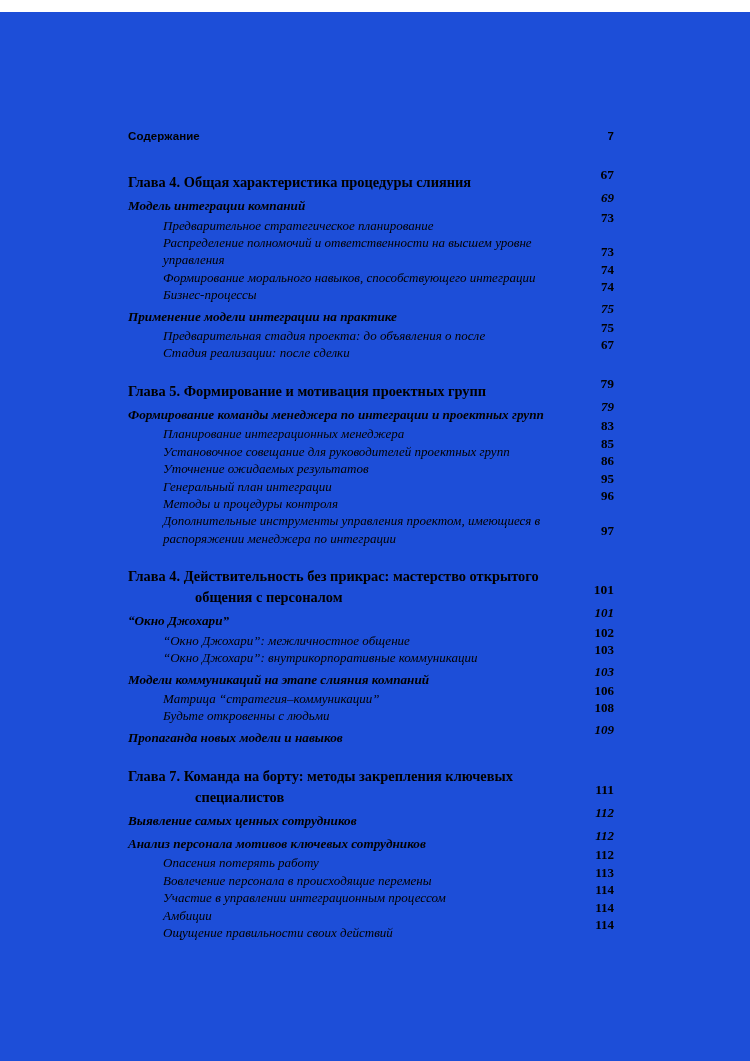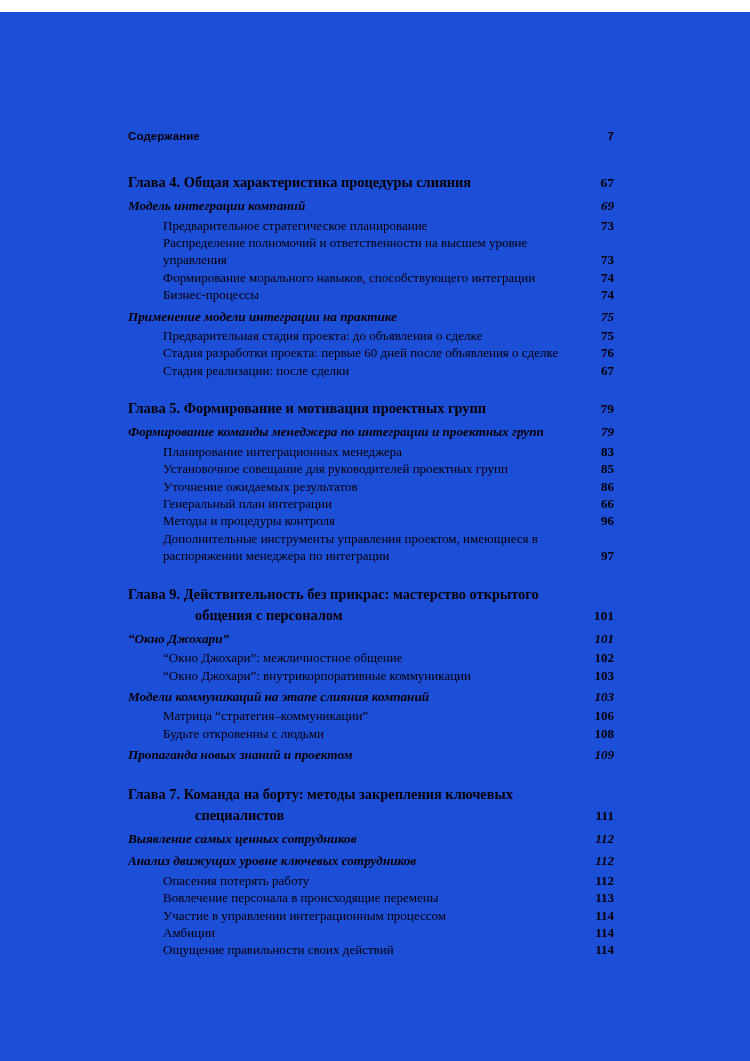--- a/index.html
+++ b/index.html
@@ -43,21 +43,21 @@
     display: block;
     color: #000000;
   }
   .toc-row .label {
     display: block;
     padding-right: 70px;
   }
   .toc-row .page-no {
     position: absolute;
     right: 0;
-    bottom: 0;
+    bottom: 8px;
     width: 64px;
     text-align: right;
     font-family: "Liberation Serif", serif;
     font-weight: bold;
     font-size: 13px;
     line-height: inherit;
   }
 
   
   .chapter {
@@ -87,21 +87,21 @@
   }
 
   
   .subentry {
     font-family: "Liberation Serif", serif;
     font-weight: normal;
     font-size: 13px;
     line-height: 17.4px;
     margin-left: 35px;
   }
-  .subentry .label { padding-right: 35px; }
+  .subentry .label { padding-right: 35px; font-style: italic; }
   .subentry .page-no { width: 64px; }
 </style>
 </head>
 <body>
 
 <div class="page">
   <div class="content">
 
     <div class="running-header">
       <span class="hdr-title">Содержание</span>
@@ -131,26 +131,22 @@
         </div>
         <div class="toc-row subentry">
           <span class="label">Бизнес-процессы</span>
           <span class="page-no">74</span>
         </div>
         <div class="toc-row section">
           <span class="label">Применение модели интеграции на практике</span>
           <span class="page-no">75</span>
         </div>
         <div class="toc-row subentry">
-          <span class="label">Предварительная стадия проекта: до объявления о сделке</span>
+          <span class="label">Предварительная стадия проекта: до объявления о после</span>
           <span class="page-no">75</span>
-        </div>
-        <div class="toc-row subentry">
-          <span class="label">Стадия разработки проекта: первые 60 дней после объявления о сделке</span>
-          <span class="page-no">76</span>
         </div>
         <div class="toc-row subentry">
           <span class="label">Стадия реализации: после сделки</span>
           <span class="page-no">67</span>
         </div>
         <div class="toc-row chapter">
           <span class="label">Глава 5. Формирование и мотивация проектных групп</span>
           <span class="page-no">79</span>
         </div>
         <div class="toc-row section">
@@ -164,32 +160,32 @@
         <div class="toc-row subentry">
           <span class="label">Установочное совещание для руководителей проектных групп</span>
           <span class="page-no">85</span>
         </div>
         <div class="toc-row subentry">
           <span class="label">Уточнение ожидаемых результатов</span>
           <span class="page-no">86</span>
         </div>
         <div class="toc-row subentry">
           <span class="label">Генеральный план интеграции</span>
-          <span class="page-no">66</span>
+          <span class="page-no">95</span>
         </div>
         <div class="toc-row subentry">
           <span class="label">Методы и процедуры контроля</span>
           <span class="page-no">96</span>
         </div>
         <div class="toc-row subentry">
           <span class="label">Дополнительные инструменты управления проектом, имеющиеся в распоряжении менеджера по интеграции</span>
           <span class="page-no">97</span>
         </div>
         <div class="toc-row chapter">
-          <span class="label">Глава 9. Действительность без прикрас: мастерство открытого общения с персоналом</span>
+          <span class="label">Глава 4. Действительность без прикрас: мастерство открытого общения с персоналом</span>
           <span class="page-no">101</span>
         </div>
         <div class="toc-row section">
           <span class="label">“Окно Джохари”</span>
           <span class="page-no">101</span>
         </div>
         <div class="toc-row subentry">
           <span class="label">“Окно Джохари”: межличностное общение</span>
           <span class="page-no">102</span>
         </div>
@@ -203,33 +199,33 @@
         </div>
         <div class="toc-row subentry">
           <span class="label">Матрица “стратегия–коммуникации”</span>
           <span class="page-no">106</span>
         </div>
         <div class="toc-row subentry">
           <span class="label">Будьте откровенны с людьми</span>
           <span class="page-no">108</span>
         </div>
         <div class="toc-row section">
-          <span class="label">Пропаганда новых знаний и проектом</span>
+          <span class="label">Пропаганда новых модели и навыков</span>
           <span class="page-no">109</span>
         </div>
         <div class="toc-row chapter">
           <span class="label">Глава 7. Команда на борту: методы закрепления ключевых специалистов</span>
           <span class="page-no">111</span>
         </div>
         <div class="toc-row section">
           <span class="label">Выявление самых ценных сотрудников</span>
           <span class="page-no">112</span>
         </div>
         <div class="toc-row section">
-          <span class="label">Анализ движущих уровне ключевых сотрудников</span>
+          <span class="label">Анализ персонала мотивов ключевых сотрудников</span>
           <span class="page-no">112</span>
         </div>
         <div class="toc-row subentry">
           <span class="label">Опасения потерять работу</span>
           <span class="page-no">112</span>
         </div>
         <div class="toc-row subentry">
           <span class="label">Вовлечение персонала в происходящие перемены</span>
           <span class="page-no">113</span>
         </div>

